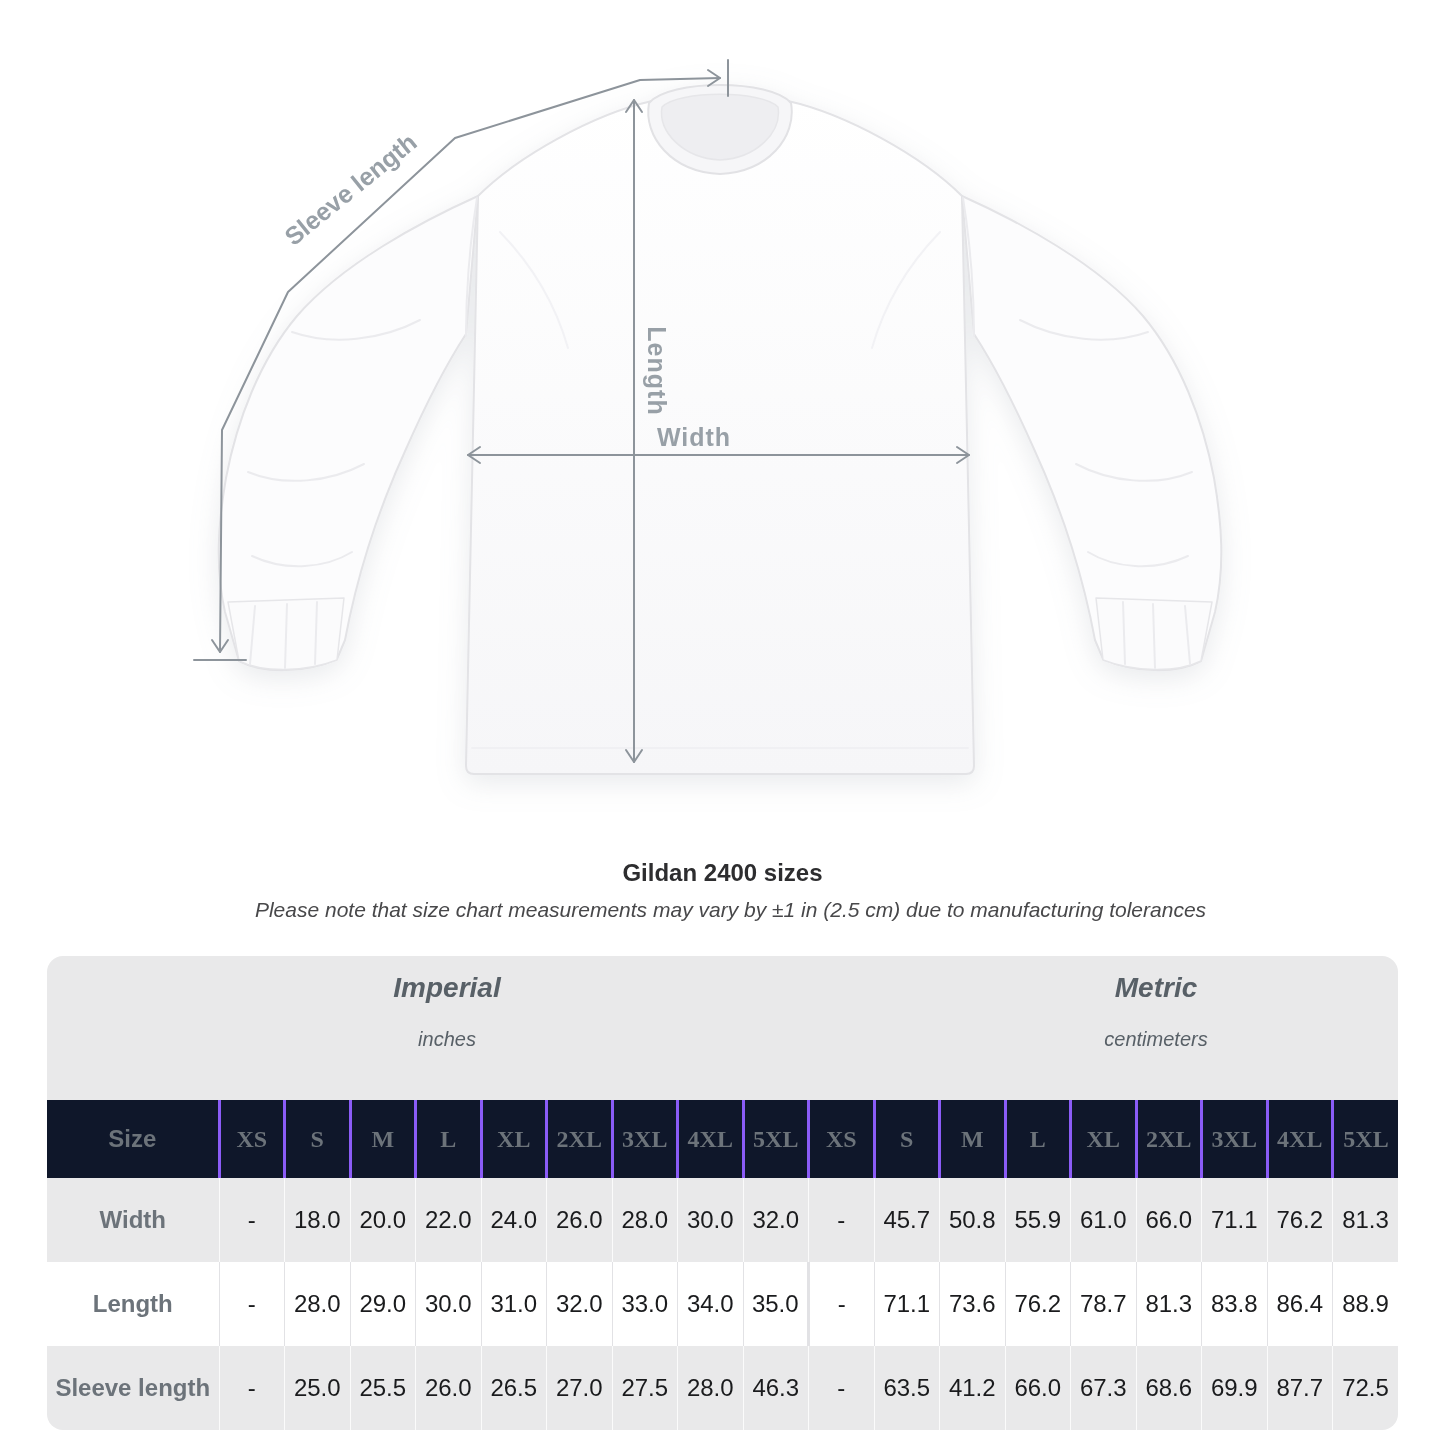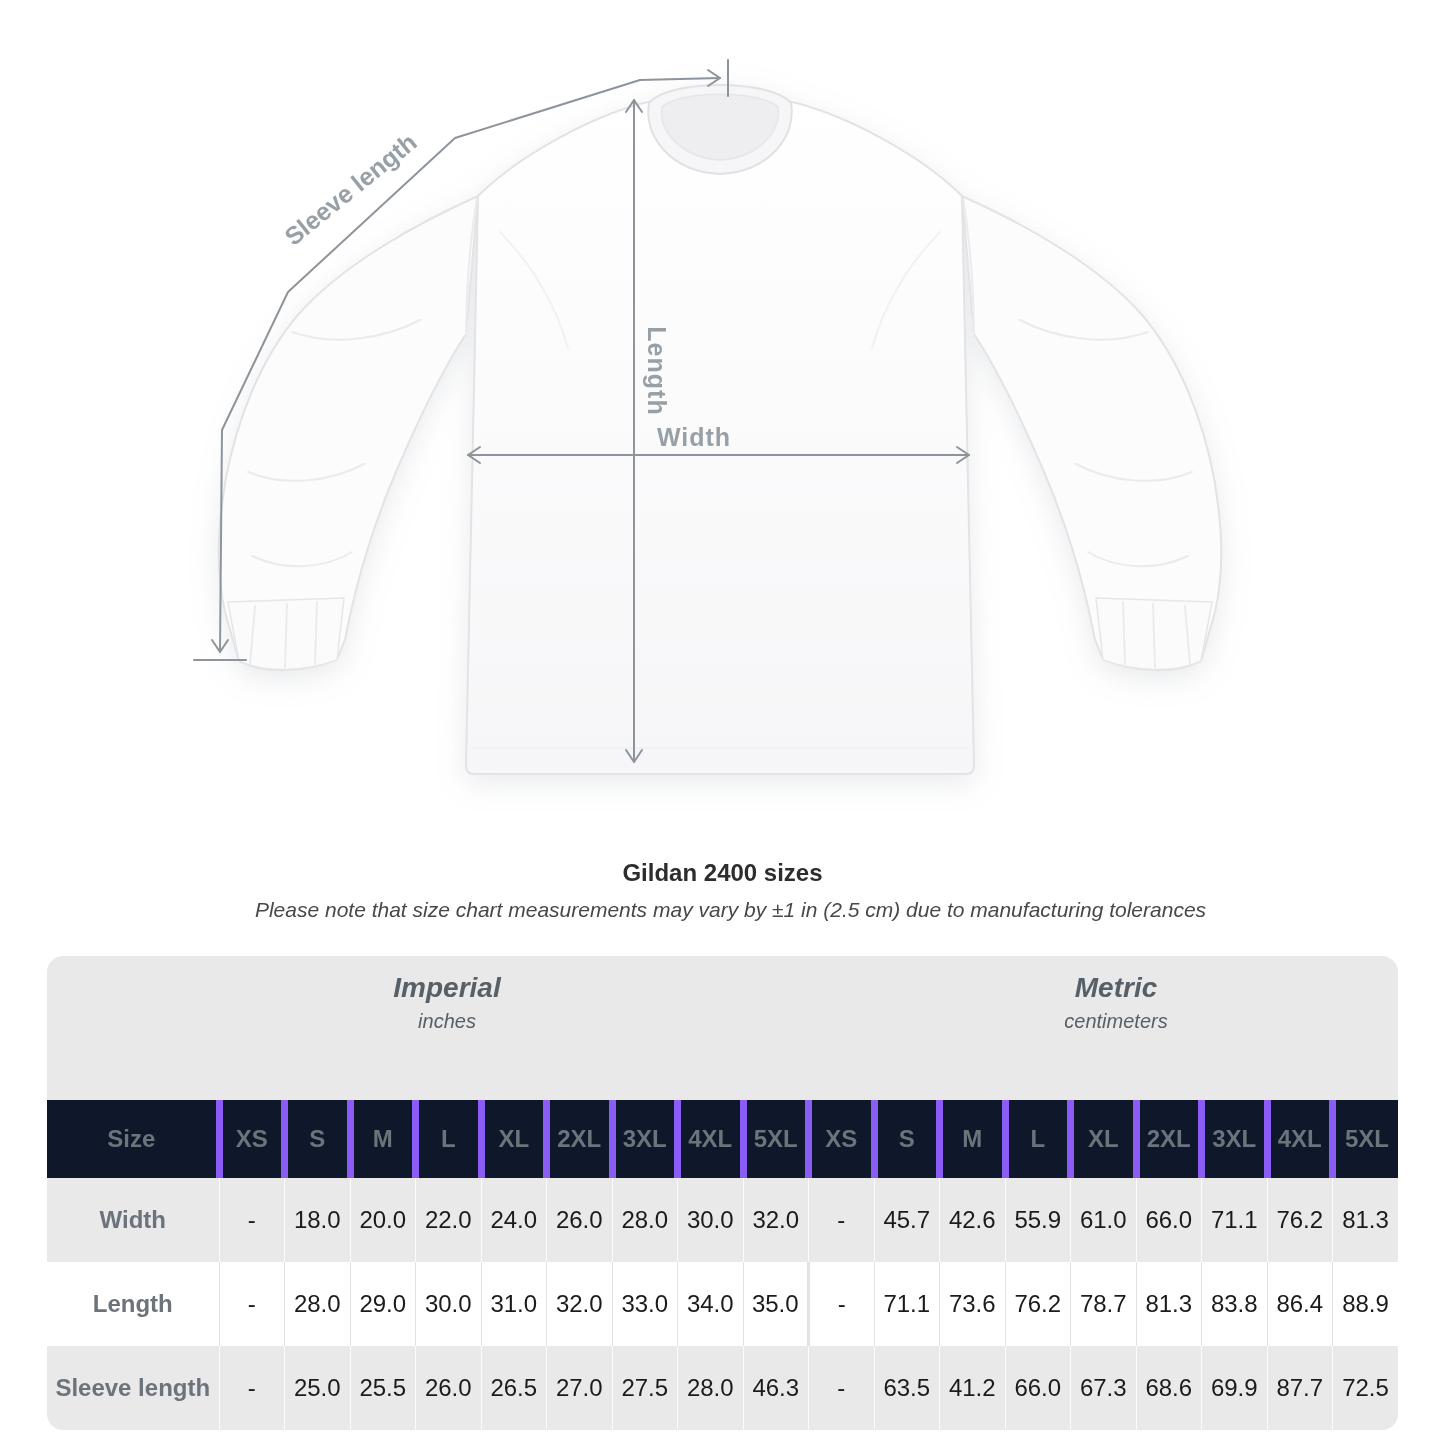--- a/index.html
+++ b/index.html
@@ -27,33 +27,33 @@
     font-size:21px;font-style:italic;color:var(--note-text);line-height:26px;padding-left:8px;
   }
   .table-wrap{
     position:absolute;top:956px;left:47px;width:1351px;
     border-radius:16px;overflow:hidden;
   }
   table.size-table{width:100%;border-collapse:collapse;table-layout:fixed;}
   .group-band{height:128px;background:var(--band-bg);position:relative;padding:8px;}
   .group-block{position:absolute;top:16px;transform:translateX(-50%);text-align:center;white-space:nowrap;}
   .group-block.imperial{left:400px;}
-  .group-block.metric{left:1069px;}
+  .group-block.metric{left:1109px;}
   .group-name{font-size:28px;font-weight:700;font-style:italic;color:var(--group-header-text);line-height:32px;}
-  .group-unit{font-size:20px;font-style:italic;color:var(--group-header-text);line-height:24px;margin-top:5px;}
+  .group-unit{font-size:20px;font-style:italic;color:var(--group-header-text);line-height:24px;margin-top:23px;}
   tr.size-row{height:78px;background:#0f172a;}
   tr.data-row{height:84px;background:#ffffff;}
   tr.data-row.stripe{background:var(--stripe-bg);}
   th,td{padding:0;text-align:center;vertical-align:middle;font-weight:normal;}
   th.label-cell{font-size:24px;font-weight:700;color:var(--header-text);}
   th.head-cell{font-size:24px;font-weight:700;color:var(--header-text);}
   td.value-cell{font-size:24px;color:var(--value-text);}
   
   tr.size-row th + th,
-  tr.size-row th.head-cell{border-left:7px solid #8b5cf6;}
+  tr.size-row th.head-cell{border-left:3px solid #8b5cf6;font-family:Liberation Serif, serif;}
   tr.data-row th + td, tr.data-row td + td{border-left:1px solid #e2e2e5;}
   tr.data-row.stripe th + td, tr.data-row.stripe td + td{border-left:1px solid rgba(255,255,255,0.8);}
   tr.size-row .group-start{border-left-width:3px;}
   tr.data-row .group-start{border-left-width:3px;}
   svg text{font-family:"Liberation Sans","DejaVu Sans",sans-serif;}
 </style>
 </head>
 <body>
 
 <div class="page">
@@ -201,21 +201,21 @@
             <td class="value-cell">18.0</td>
             <td class="value-cell">20.0</td>
             <td class="value-cell">22.0</td>
             <td class="value-cell">24.0</td>
             <td class="value-cell">26.0</td>
             <td class="value-cell">28.0</td>
             <td class="value-cell">30.0</td>
             <td class="value-cell">32.0</td>
             <td class="value-cell group-start">-</td>
             <td class="value-cell">45.7</td>
-            <td class="value-cell">42.6</td>
+            <td class="value-cell">50.8</td>
             <td class="value-cell">55.9</td>
             <td class="value-cell">61.0</td>
             <td class="value-cell">66.0</td>
             <td class="value-cell">71.1</td>
             <td class="value-cell">76.2</td>
             <td class="value-cell">81.3</td>
           </tr>
           <tr class="data-row plain">
             <th class="label-cell">Length</th>
             <td class="value-cell">-</td>

